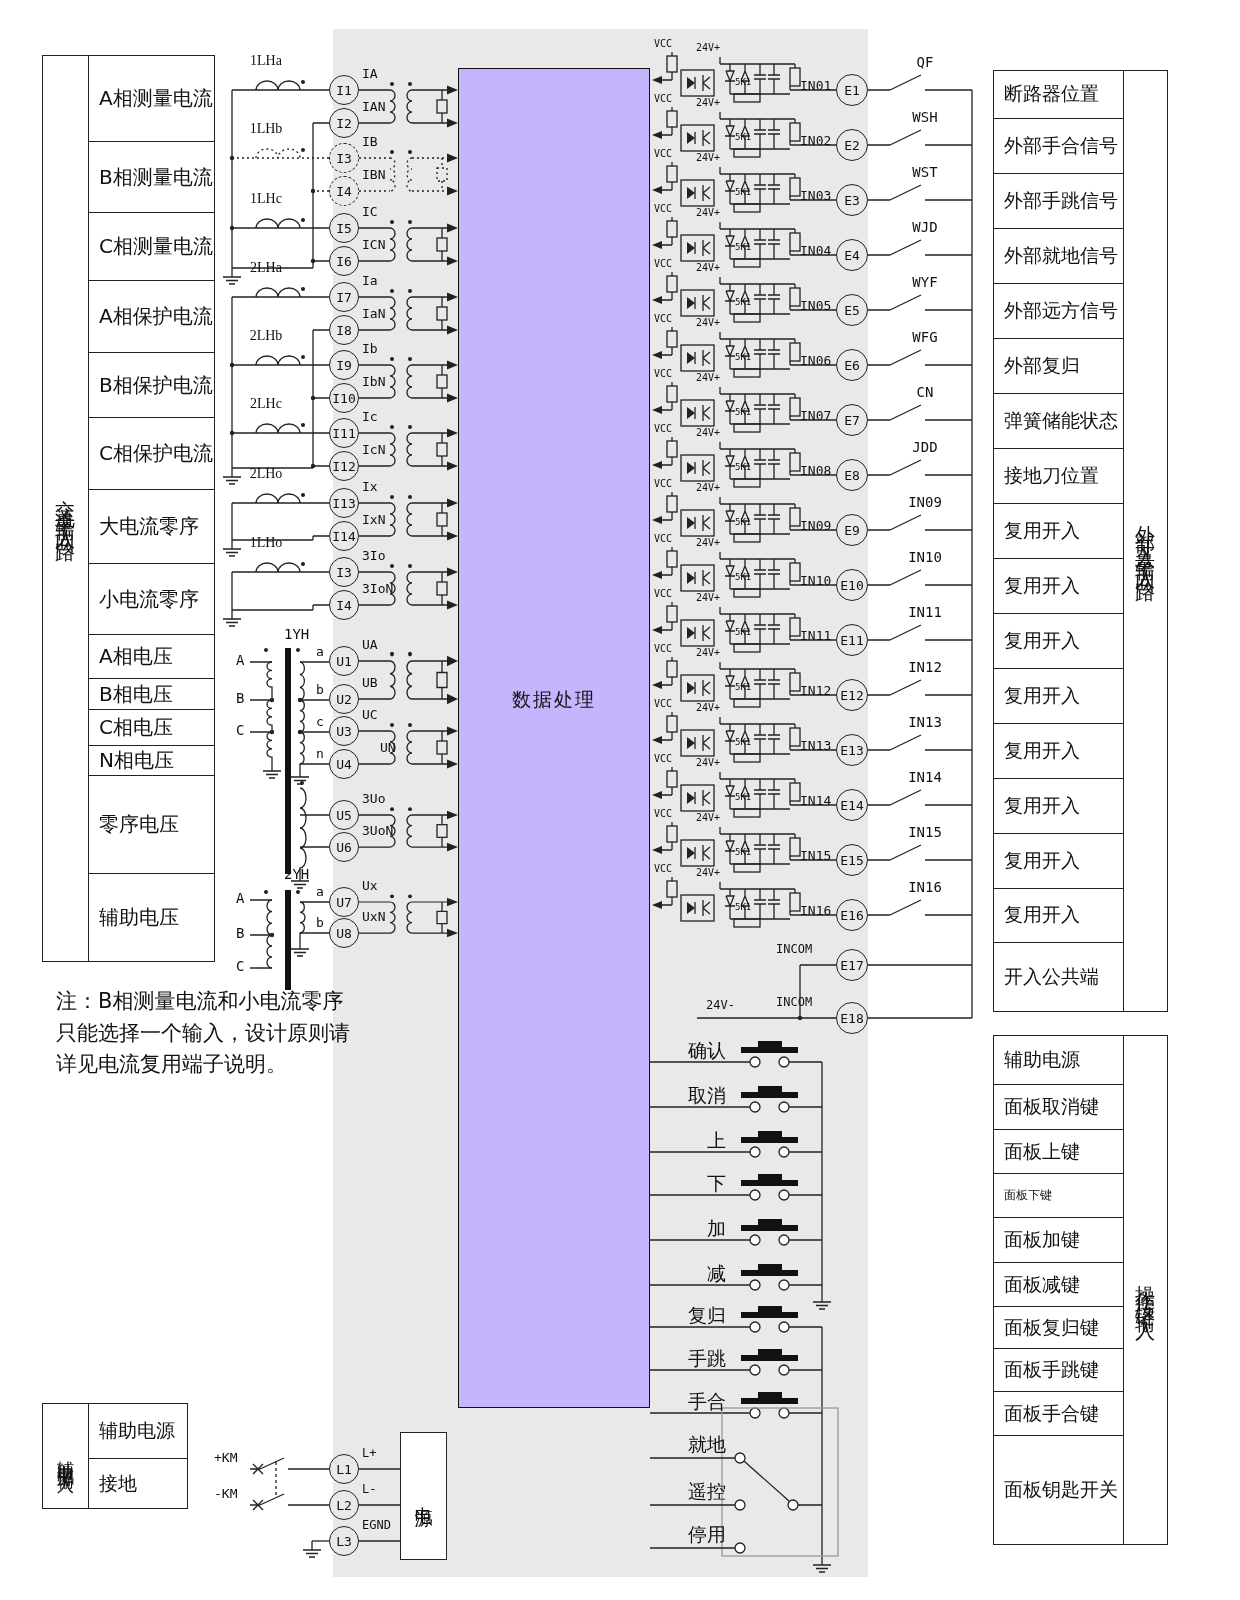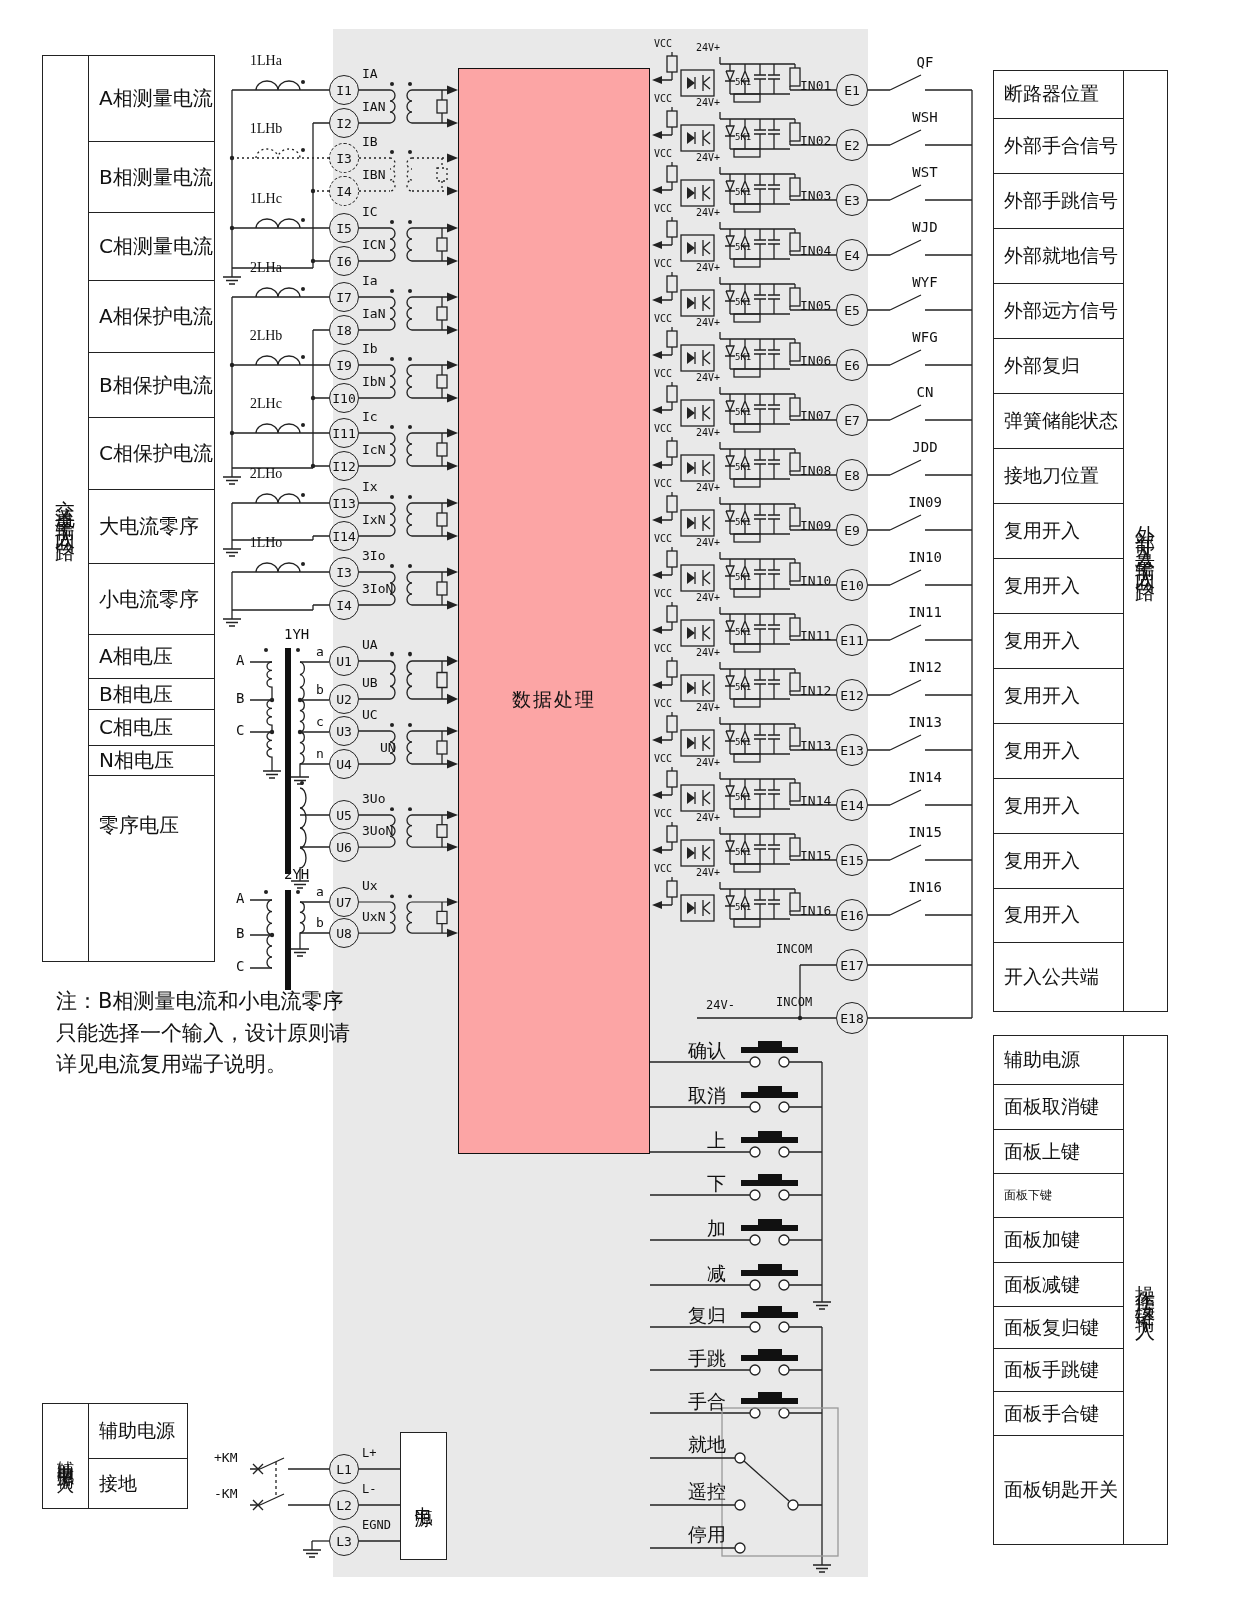--- a/index.html
+++ b/index.html
@@ -24,22 +24,22 @@
   .orow .lb{position:absolute}
   .o-vcc{left:4px;top:-52px;font-size:10px}
   .o-rail{left:46px;top:-48px;font-size:10px}
   .o-5k{left:85px;top:-13px;font-size:9px}
   .o-in{left:150px;top:-12px;font-size:13px}
   .o-sw{left:240px;top:-36px;width:70px;text-align:center;font-size:14px}
   .blb{position:absolute;width:58px;text-align:right;font-size:19px;left:668px}
   .tlb{font-size:13px}
   .ilb{position:absolute;width:64px;text-align:center;font-size:14px;font-family:Liberation Serif, serif}
   .note{position:absolute;left:56px;top:986px;width:294px;font-size:21px;line-height:1.5}
-  .dbox{position:absolute;left:458px;top:68px;width:192px;height:1086px;border:1.7px solid #111;
-        background:#fca5a5;box-sizing:border-box}
+  .dbox{position:absolute;left:458px;top:68px;width:192px;height:1340px;border:1.7px solid #111;
+        background:#c4b5fd;box-sizing:border-box}
   .dlabel{position:absolute;left:0;right:0;top:618px;text-align:center;font-size:19px;letter-spacing:2px}
   .pbox{position:absolute;left:400px;top:1432px;width:47px;height:128px;border:1.5px solid #222;
         background:#fff;box-sizing:border-box;display:flex;align-items:center;justify-content:center}
   svg{position:absolute;left:0;top:0}
 </style>
 </head>
 <body>
 
 <div id="root">
 
@@ -81,20 +81,23 @@
           <span>B相电压</span>
         </div>
       <div class="trow" style="height:36px">
           <span>C相电压</span>
         </div>
       <div class="trow" style="height:30px">
           <span>N相电压</span>
         </div>
       <div class="trow" style="height:98px">
           <span>零序电压</span>
+        </div>
+      <div class="trow" style="height:86px">
+          <span>辅助电压</span>
         </div>
     </div>
   </div>
 
   <div class="note">注：B相测量电流和小电流零序只能选择一个输入，设计原则请详见电流复用端子说明。</div>
 
   <div class="tbl" style="left:42px;top:1403px;width:146px;height:106px">
     <div class="vcol br" style="width:46px">
       <span class="vt" style="font-size:17px;letter-spacing:3px">辅助电源输入</span>
     </div>

